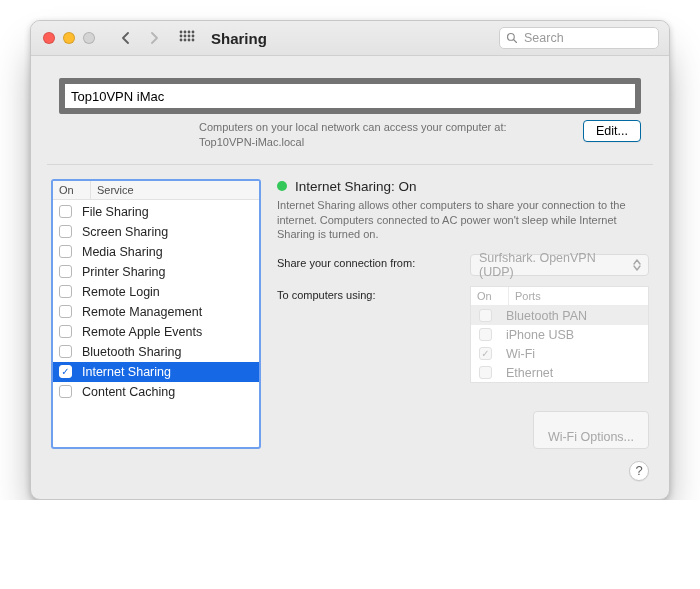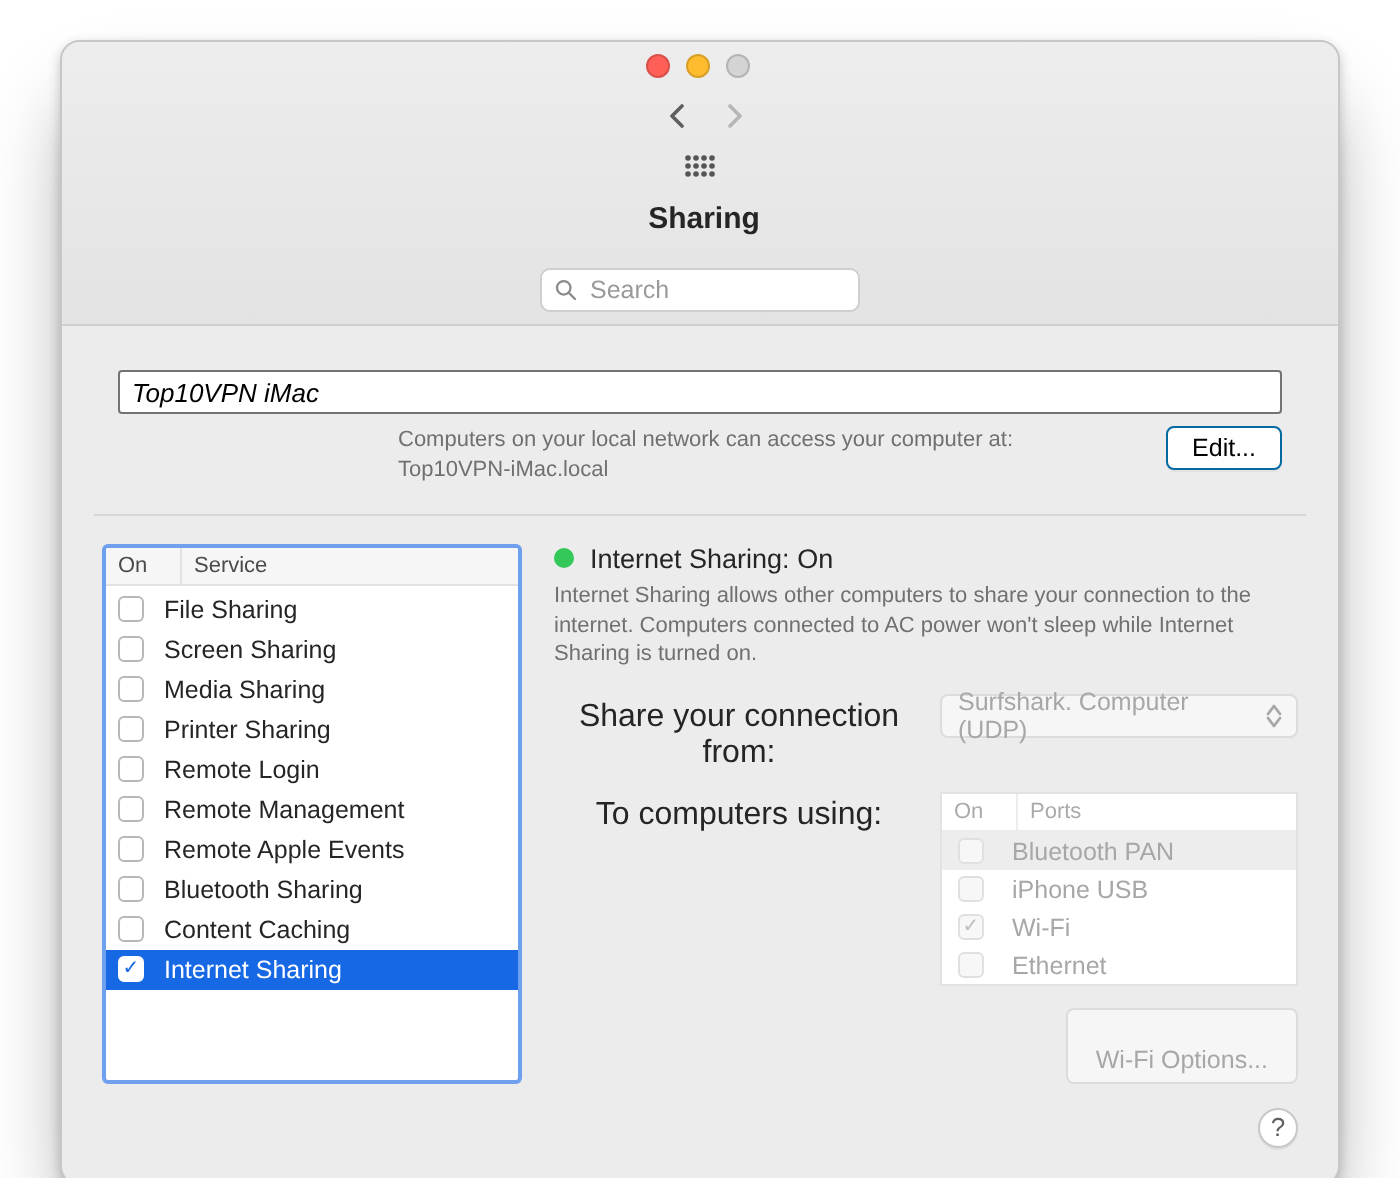--- a/index.html
+++ b/index.html
@@ -30,21 +30,20 @@
     overflow: hidden;
   }
   
   .toolbar {
     display: flex;
     align-items: center;
     padding: 6px 10px;
     background: linear-gradient(#ededed, #e3e3e3);
     border-bottom: 1px solid #cfcfcf;
     gap: 8px;
-    flex-direction: column;
   }
   .traffic-lights { display: flex; gap: 8px; padding: 0 4px 0 2px; }
   .traffic-light {
     width: 12px; height: 12px; border-radius: 50%;
     border: 0.5px solid rgba(0,0,0,0.15);
   }
   .tl-close { background: #ff5f57; }
   .tl-min   { background: #febc2e; }
   .tl-zoom  { background: #d4d4d4; }
   .nav-buttons { display: flex; gap: 2px; margin-left: 6px; }
@@ -80,27 +79,26 @@
   
   .body { padding: 16px 20px 18px; }
 
   .name-row {
     display: flex; align-items: center; gap: 10px;
     margin: 6px 8px 6px 8px;
   }
   .name-label { font-size: 13px; text-align: right; width: 130px; }
   .name-input {
     flex: 1;
-    height: 22px;
-    border: 1px solid #737373;
+    height: 36px;
+    border: 6px solid #737373;
     border-radius: 2px;
     background: #fff;
     padding: 2px 6px;
     font-size: 13px;
-    font-style: italic;
   }
 
   .hint-row {
     display: flex; align-items: flex-start; gap: 10px;
     margin: 4px 8px 14px 8px;
   }
   .hint-text {
     flex: 1;
     font-size: 11px;
     color: var(--muted);
@@ -177,21 +175,21 @@
   .status-text { font-size:13.5px; }
   .detail-desc {
     font-size: 11px;
     color: var(--muted);
     line-height: 1.35;
     margin-bottom: 12px;
   }
   .form-row {
     display:flex; align-items:flex-start; gap:8px; margin-bottom:10px;
   }
-  .form-row .lbl { width: 185px; text-align:center; font-size:16px; padding-top:3px; }
+  .form-row .lbl { width: 185px; text-align:left; font-size:11px; padding-top:3px; }
   .popup {
     flex:1;
     display:flex; align-items:center; justify-content:space-between;
     height:22px;
     border:1px solid #dcdcdc;
     background:#f6f6f6;
     color: var(--disabled);
     border-radius:4px;
     padding: 0 4px 0 8px;
     font-size:12.5px;
@@ -347,42 +345,42 @@
               <span>Remote Management</span>
             </div>
             <div class="service-row">
               <span class="chk"></span>
               <span>Remote Apple Events</span>
             </div>
             <div class="service-row">
               <span class="chk"></span>
               <span>Bluetooth Sharing</span>
             </div>
-            <div class="service-row">
-              <span class="chk"></span>
-              <span>Content Caching</span>
-            </div>
             <div class="service-row selected">
               <span class="chk checked"></span>
               <span>Internet Sharing</span>
+            </div>
+            <div class="service-row">
+              <span class="chk"></span>
+              <span>Content Caching</span>
             </div>
           </div>
       </div>
 
       <div class="detail">
         <div class="status-row">
           <div class="status-dot"></div>
           <div class="status-text">Internet Sharing: On</div>
         </div>
         <div class="detail-desc">Internet Sharing allows other computers to share your connection to the internet. Computers connected to AC power won't sleep while Internet Sharing is turned on.</div>
 
         <div class="form-row">
           <div class="lbl">Share your connection from:</div>
           <div class="popup">
-            <span>Surfshark. Computer (UDP)</span>
+            <span>Surfshark. OpenVPN (UDP)</span>
             <span class="arrows">
               <svg viewBox="0 0 8 6">
                   <path d="M1 5 L4 1 L7 5" fill="none" stroke="currentColor" stroke-width="1.4" stroke-linecap="round" stroke-linejoin="round"></path>
                 </svg>
               <svg viewBox="0 0 8 6">
                   <path d="M1 1 L4 5 L7 1" fill="none" stroke="currentColor" stroke-width="1.4" stroke-linecap="round" stroke-linejoin="round"></path>
                 </svg>
             </span>
           </div>
         </div>

